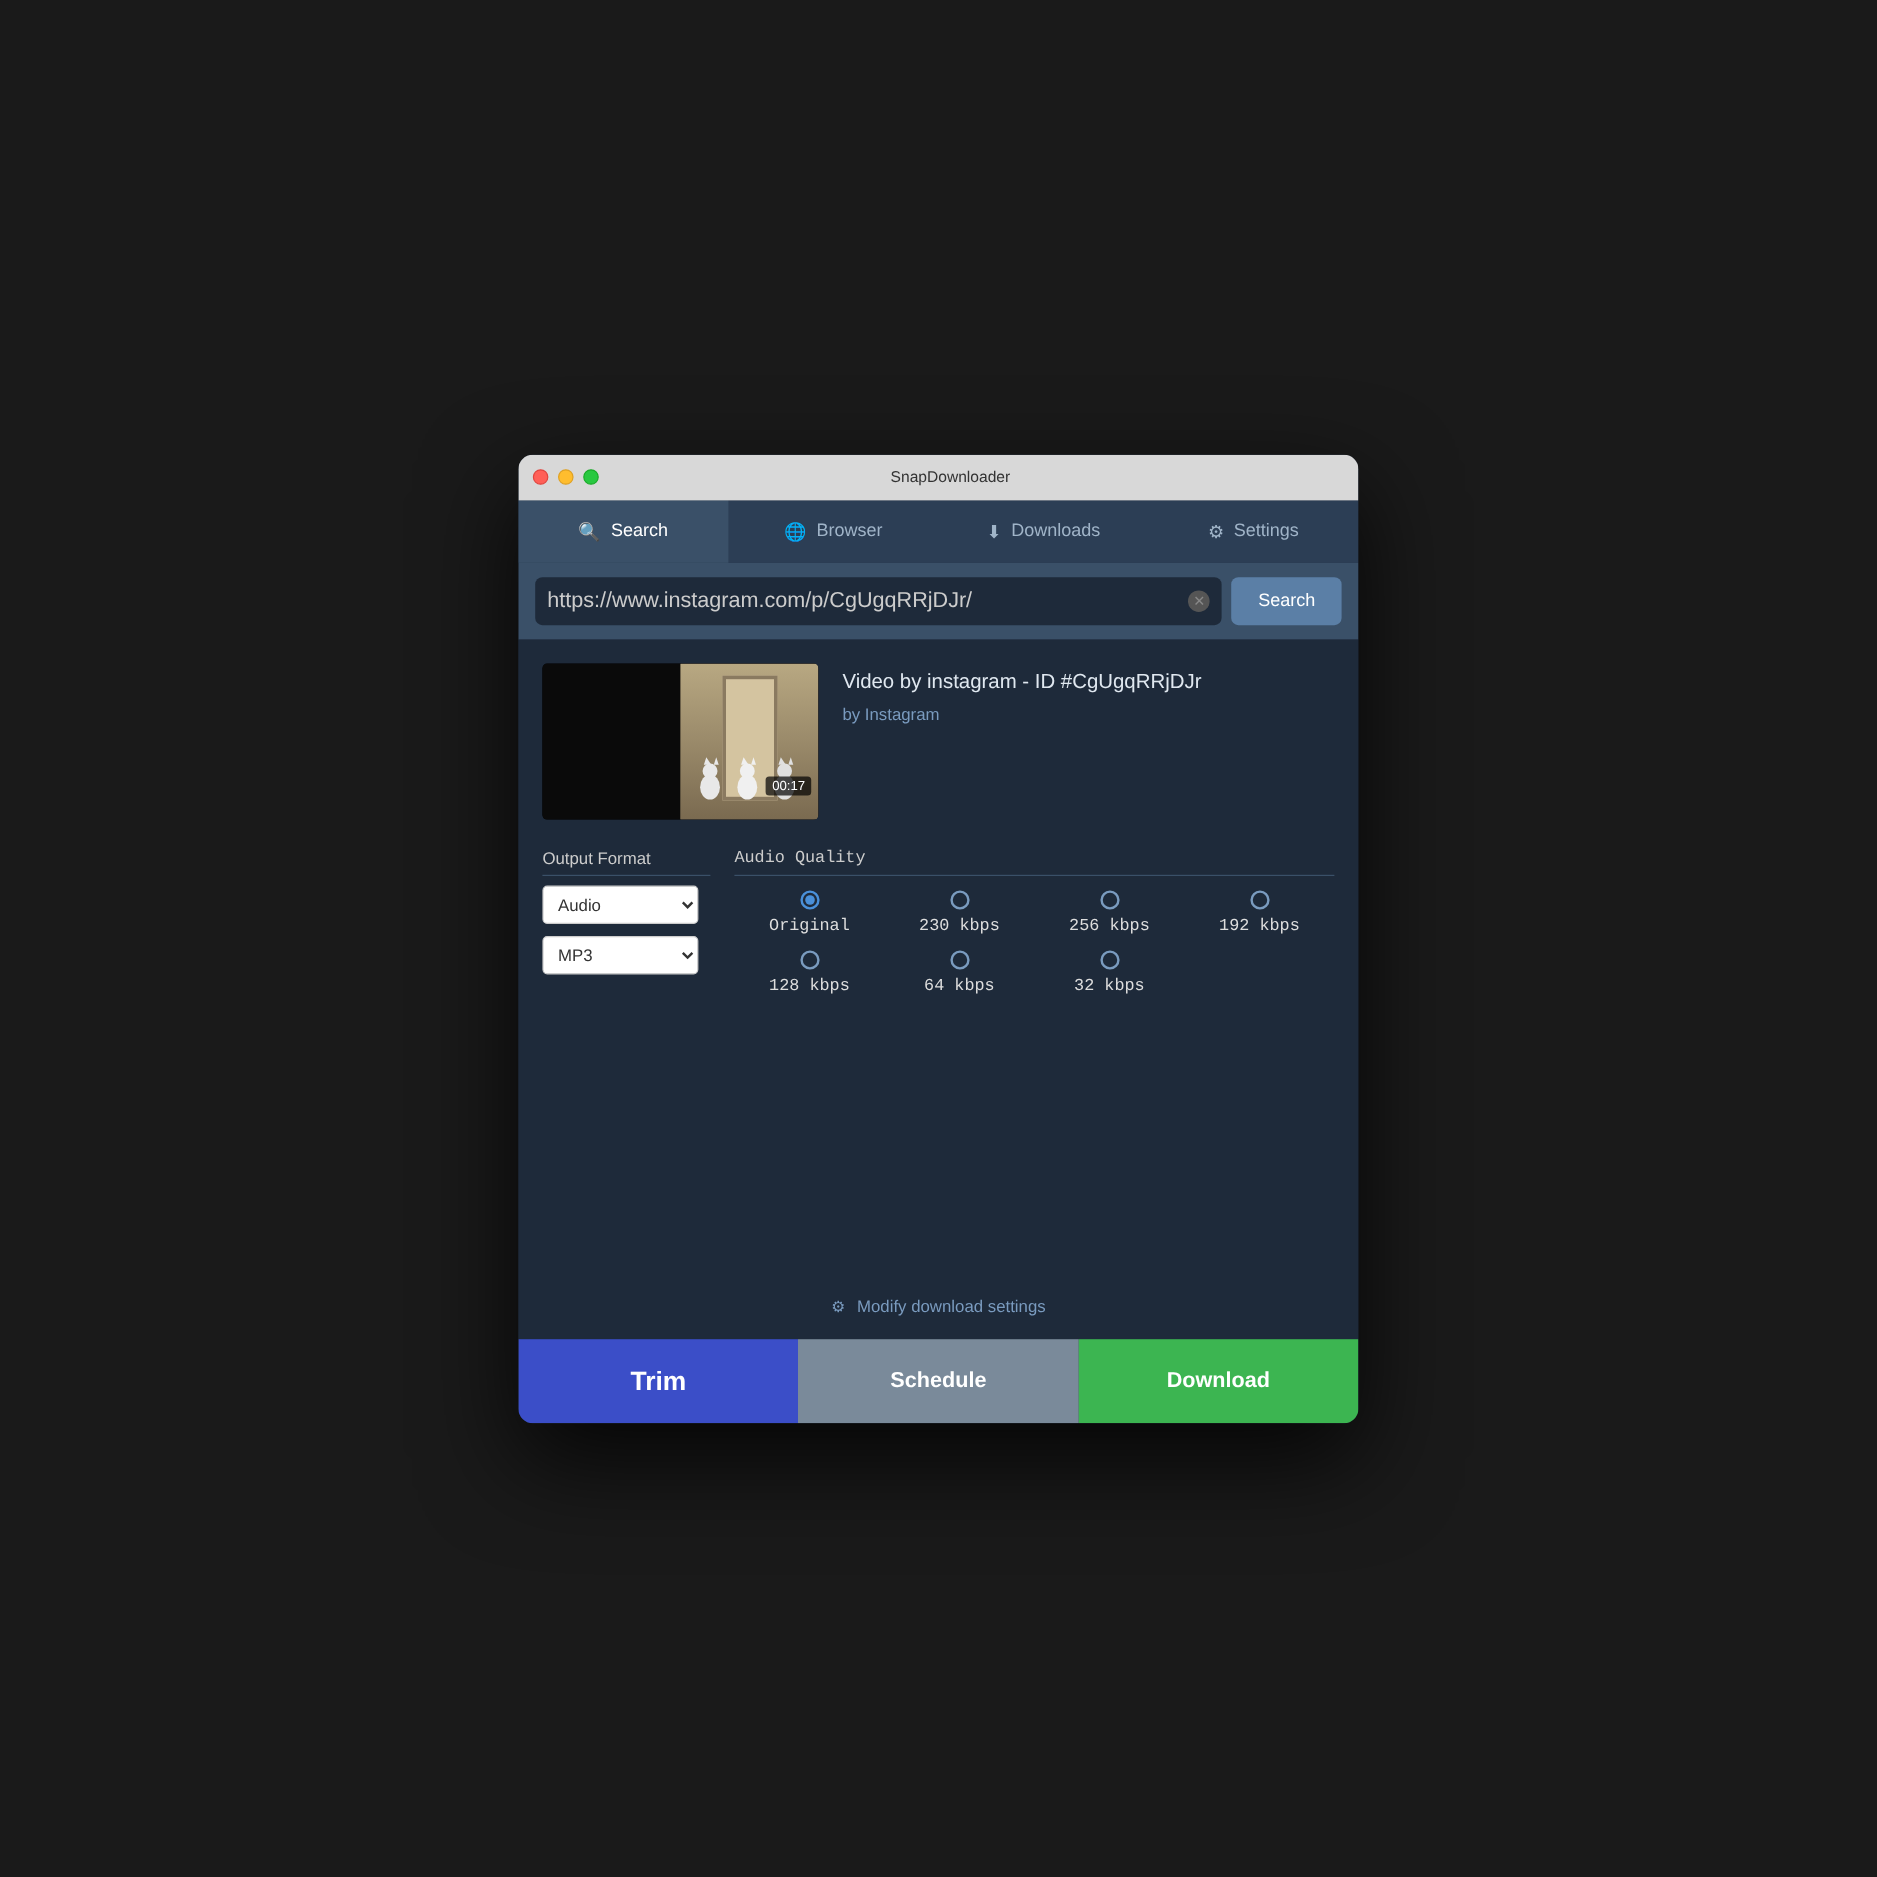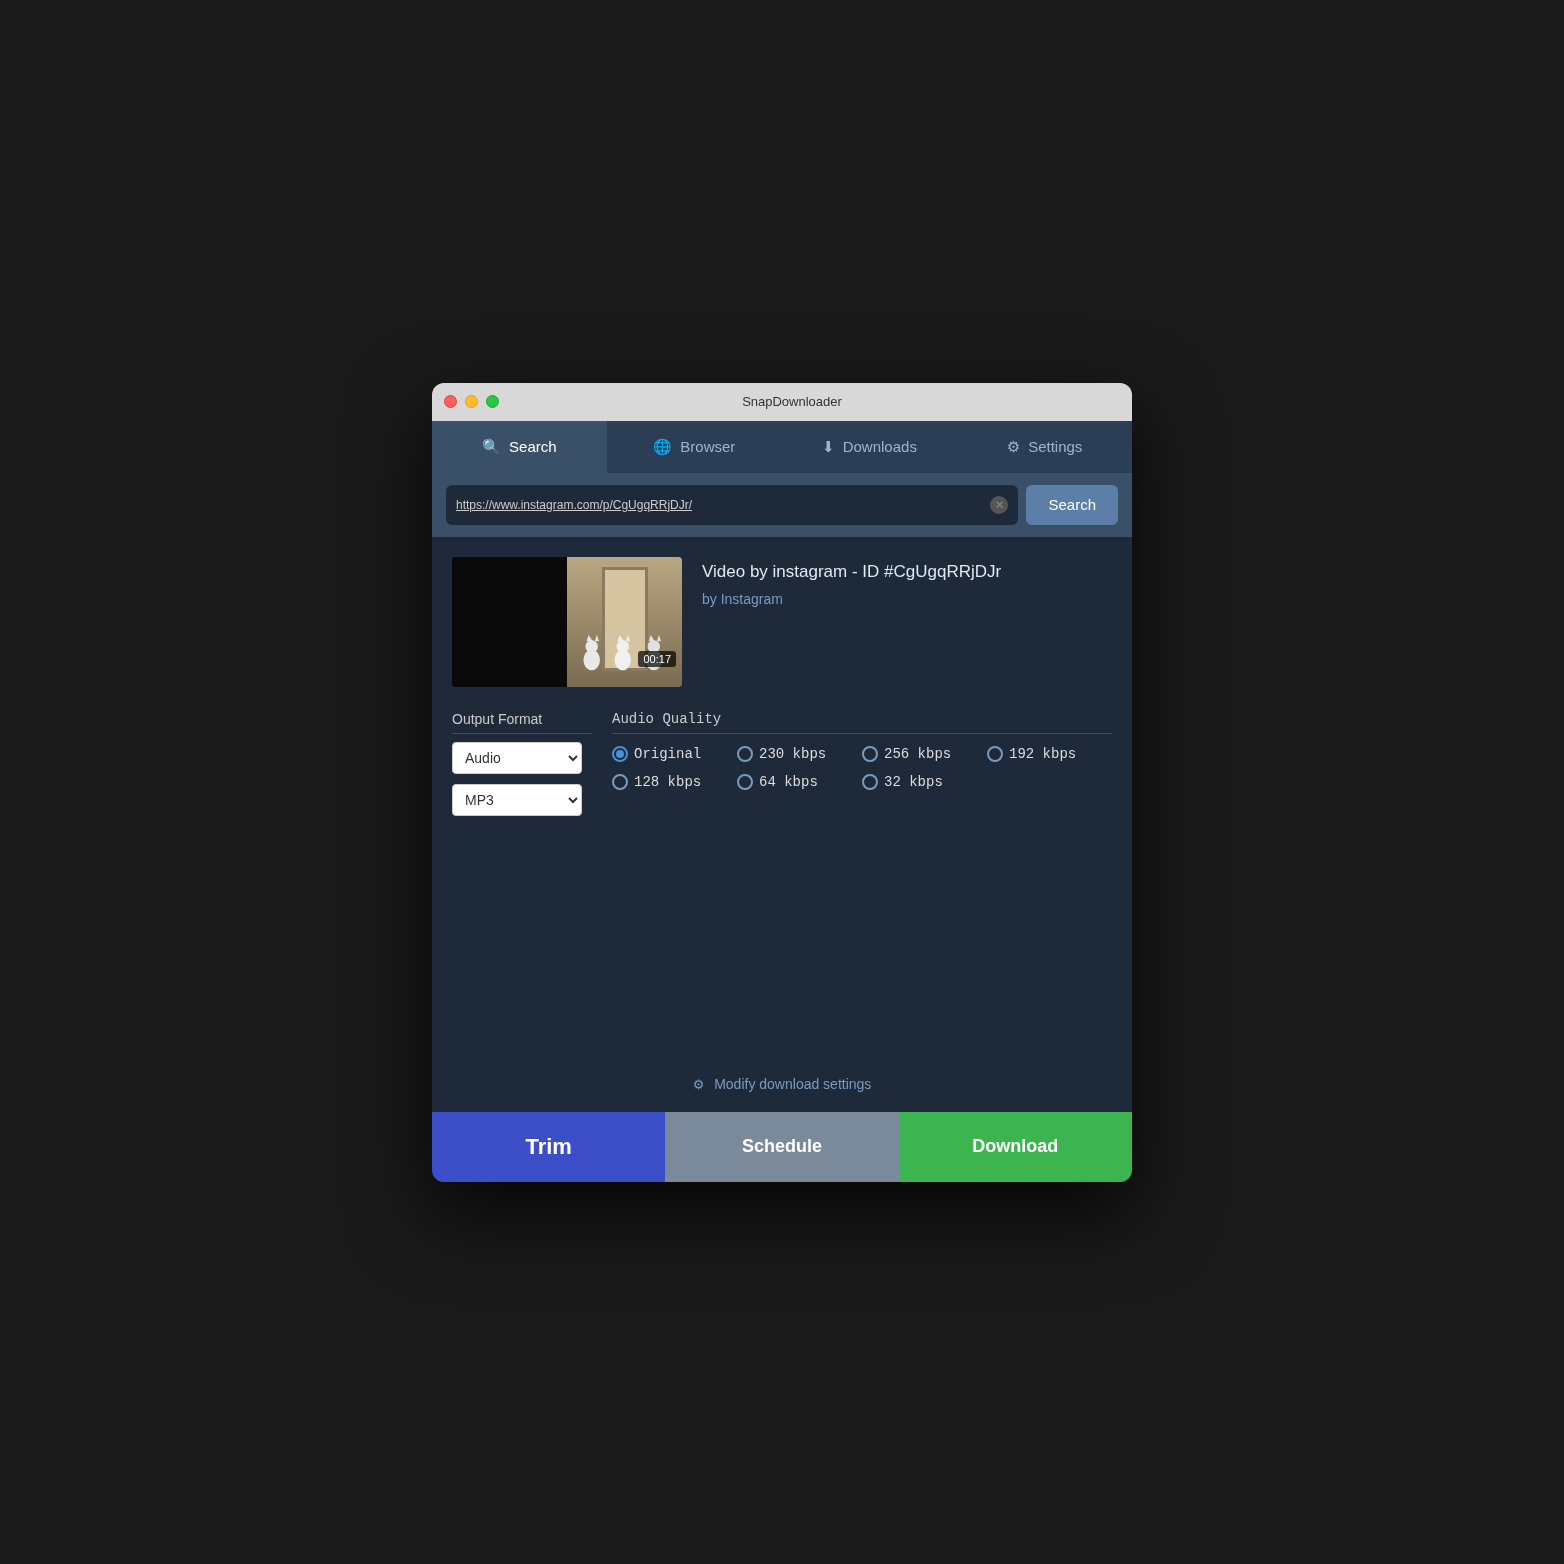--- a/index.html
+++ b/index.html
@@ -87,22 +87,21 @@
       align-items: center;
       padding: 0 10px;
       height: 40px;
     }
     .url-input {
       flex: 1;
       background: transparent;
       border: none;
       outline: none;
       color: #ccc;
-      font-size: 12px;
-      text-decoration: underline;
+      font-size: 18px;
     }
     .clear-btn {
       color: #888;
       cursor: pointer;
       font-size: 16px;
       background: #555;
       border-radius: 50%;
       width: 18px;
       height: 18px;
       display: flex;
@@ -221,20 +220,21 @@
       row-gap: 12px;
       padding-top: 4px;
     }
     .radio-option {
       display: flex;
       align-items: center;
       gap: 6px;
       color: #ddd;
       font-size: 14px;
       cursor: pointer;
+      flex-direction: column;
     }
     .radio-circle {
       width: 16px;
       height: 16px;
       border-radius: 50%;
       border: 2px solid #7a9bbf;
       background: transparent;
       display: flex;
       align-items: center;
       justify-content: center;

